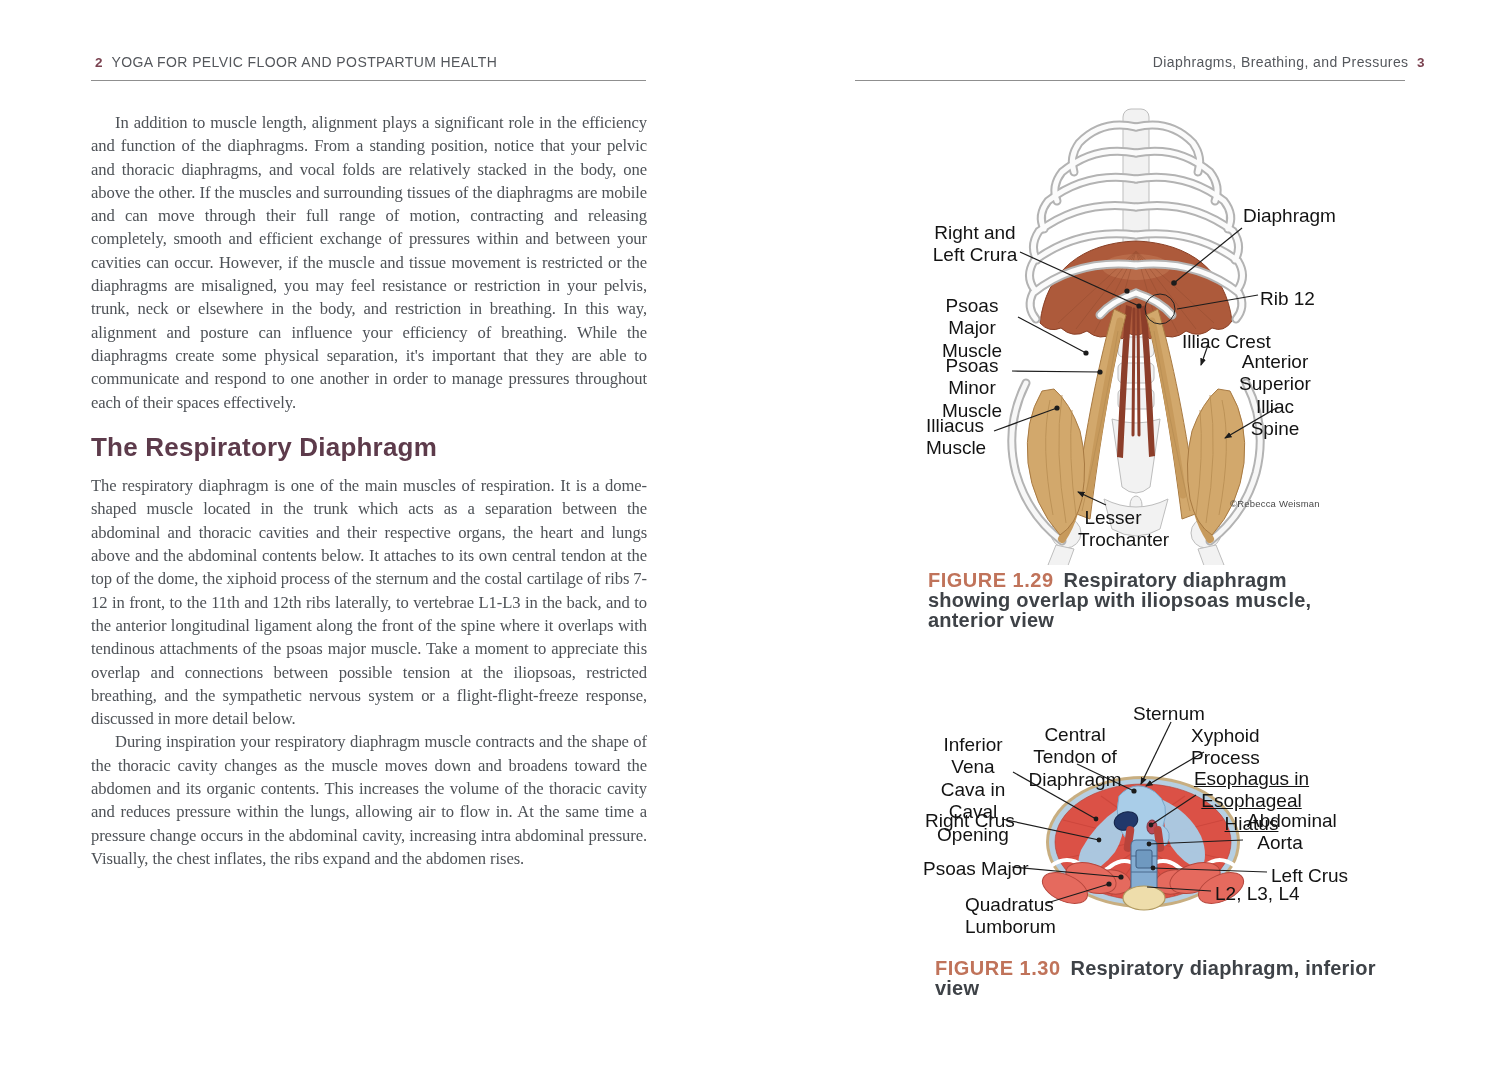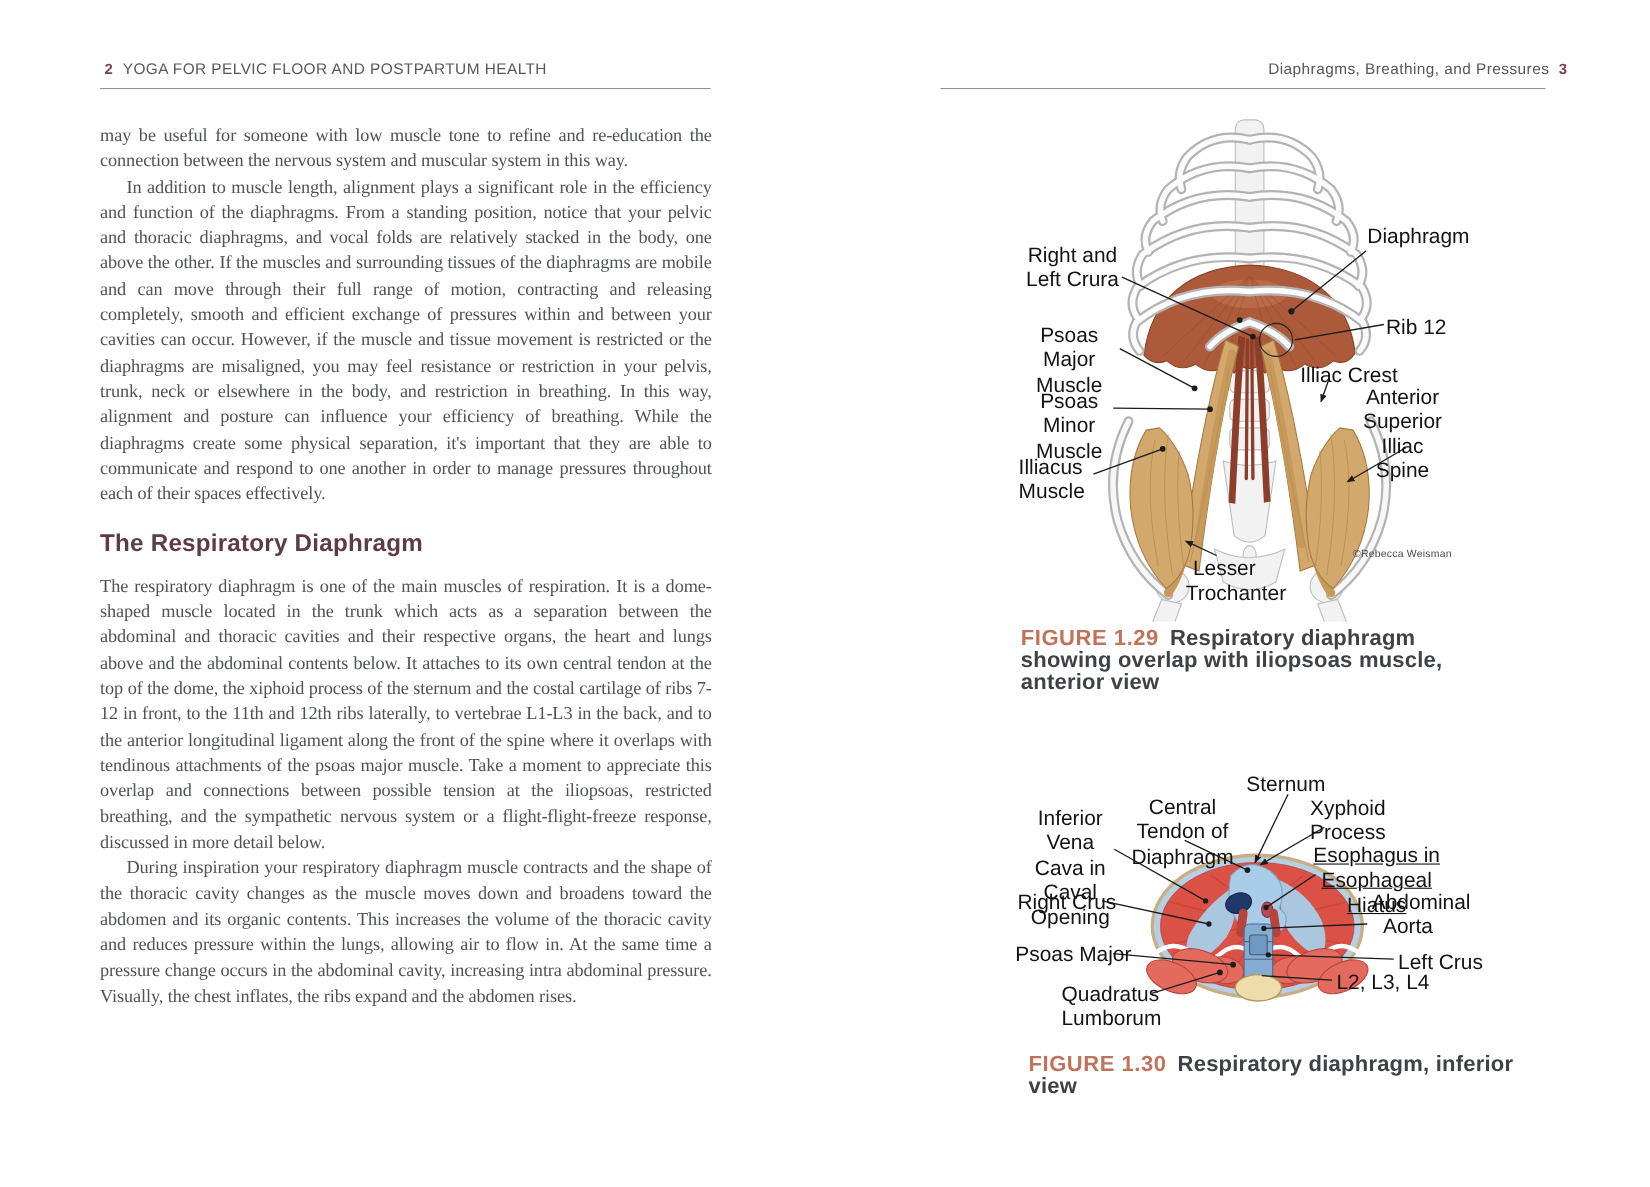--- a/index.html
+++ b/index.html
@@ -14,21 +14,21 @@
   .headrule { position:absolute; top:80px; height:1px; background:#8f8f8f; }
   
   .bodycol {
     position:absolute; left:91px; top:111px; width:556px;
     font-family:"Liberation Serif", serif; font-size:16.6px; line-height:23.3px;
     color:#4e5257; text-align:justify; letter-spacing:-0.1px;
   }
   .bodycol p { margin:0; }
   .bodycol p.indent { text-indent:24px; }
   .section-heading {
-    font-family:"Liberation Sans", sans-serif; font-weight:bold; font-size:22px;
+    font-family:"Liberation Sans", sans-serif; font-weight:bold; font-size:26px;
     color:#5d3b4b; letter-spacing:.2px; margin:22px 0 15px 0; text-align:left;
   }
   
   .fig { position:absolute; }
   .fig svg.art { position:absolute; left:0; top:0; }
   .figlabel {
     position:absolute; font-size:19px; line-height:1.18; color:#131313; text-align:center;
   }
   .figlabel.nowrap { white-space:nowrap; }
   .figlabel.right { text-align:right; }
@@ -43,21 +43,20 @@
 <body>
 
 <div class="stage">
 
   <div class="runhead" style="left:75px;margin-left:20px;">
     <span class="pagenum">2</span>&nbsp;&nbsp;<span>YOGA FOR PELVIC FLOOR AND POSTPARTUM HEALTH</span>
   </div>
   <div class="headrule" style="left:91px; width:555px;"></div>
 
   <div class="bodycol">
-    <p>may be useful for someone with low muscle tone to refine and re-education the connection between the nervous system and muscular system in this way.</p>
     <p class="indent">In addition to muscle length, alignment plays a significant role in the efficiency and function of the diaphragms. From a standing position, notice that your pelvic and thoracic diaphragms, and vocal folds are relatively stacked in the body, one above the other. If the muscles and surrounding tissues of the diaphragms are mobile and can move through their full range of motion, contracting and releasing completely, smooth and efficient exchange of pressures within and between your cavities can occur. However, if the muscle and tissue movement is restricted or the diaphragms are misaligned, you may feel resistance or restriction in your pelvis, trunk, neck or elsewhere in the body, and restriction in breathing. In this way, alignment and posture can influence your efficiency of breathing. While the diaphragms create some physical separation, it's important that they are able to communicate and respond to one another in order to manage pressures throughout each of their spaces effectively.</p>
     <h2 class="section-heading">The Respiratory Diaphragm</h2>
     <p>The respiratory diaphragm is one of the main muscles of respiration. It is a dome-shaped muscle located in the trunk which acts as a separation between the abdominal and thoracic cavities and their respective organs, the heart and lungs above and the abdominal contents below. It attaches to its own central tendon at the top of the dome, the xiphoid process of the sternum and the costal cartilage of ribs 7-12 in front, to the 11th and 12th ribs laterally, to vertebrae L1-L3 in the back, and to the anterior longitudinal ligament along the front of the spine where it overlaps with tendinous attachments of the psoas major muscle. Take a moment to appreciate this overlap and connections between possible tension at the iliopsoas, restricted breathing, and the sympathetic nervous system or a flight-flight-freeze response, discussed in more detail below.</p>
     <p class="indent">During inspiration your respiratory diaphragm muscle contracts and the shape of the thoracic cavity changes as the muscle moves down and broadens toward the abdomen and its organic contents. This increases the volume of the thoracic cavity and reduces pressure within the lungs, allowing air to flow in. At the same time a pressure change occurs in the abdominal cavity, increasing intra abdominal pressure. Visually, the chest inflates, the ribs expand and the abdomen rises.</p>
   </div>
 
   <div class="runhead" style="left:855px; width:570px; text-align:right;">
     <span>Diaphragms, Breathing, and Pressures</span>&nbsp;&nbsp;<span class="pagenum">3</span>
   </div>
   <div class="headrule" style="left:855px; width:550px;"></div>

